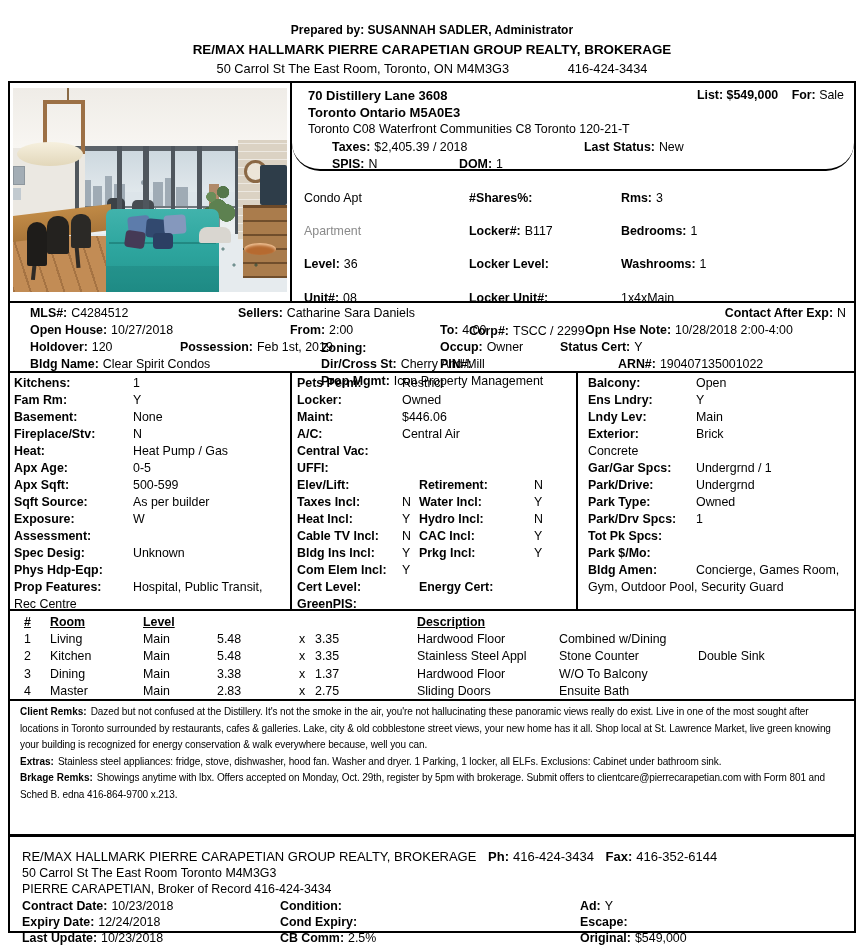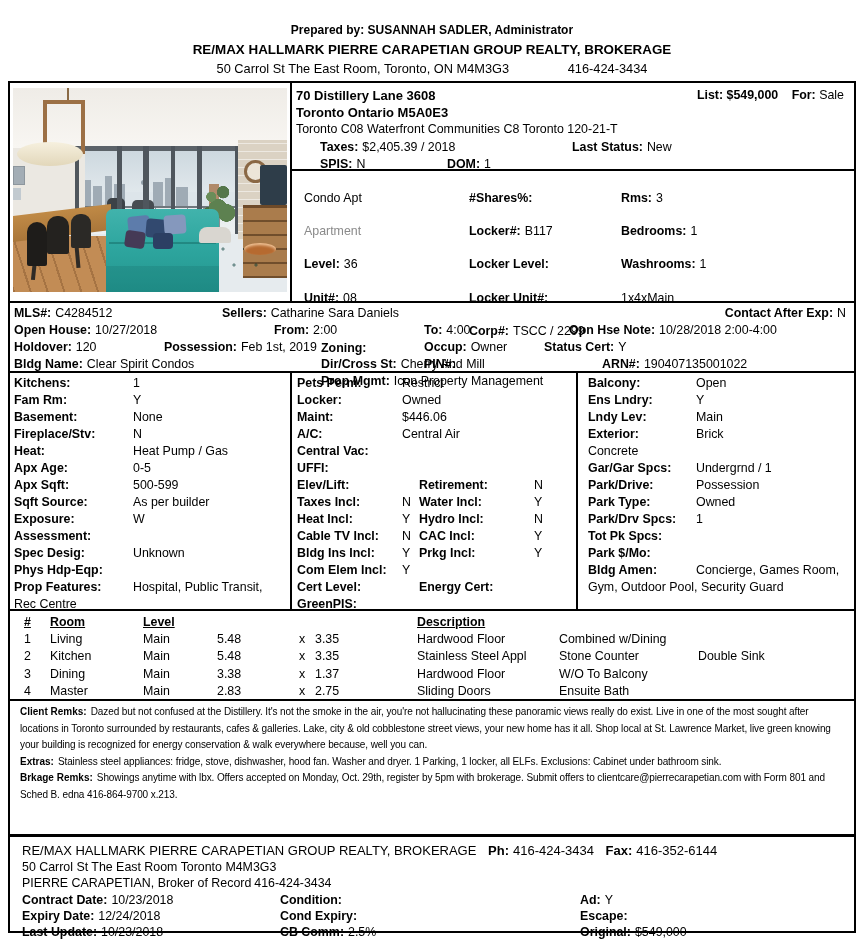--- a/index.html
+++ b/index.html
@@ -12,33 +12,33 @@
   .ph2{font-weight:bold;font-size:13.4px;}
   .ph3{font-size:12.8px;}
   .ph3 .phone{margin-left:55px;}
   
   .doc{margin:3px 8px 0 8px;border:2px solid #000;height:852px;box-sizing:border-box;}
   .sec{box-sizing:border-box;border-top:2px solid #000;}
   
   .s1{height:218px;border-top:none;position:relative;}
   .photo{position:absolute;left:3px;top:5px;width:274px;height:204px;overflow:hidden;background:#e6ebee;}
   .rpanel{margin-left:280px;border-left:2px solid #000;height:100%;box-sizing:border-box;}
-  .addr-block{height:88px;box-sizing:border-box;border-bottom:2px solid #000;padding:4px 6px 0 4px;line-height:17.2px;}
+  .addr-block{height:88px;box-sizing:border-box;border-bottom:2px solid #000;padding:4px 6px 0 16px;line-height:17.2px;border-radius:28px;}
   .addr-r1{display:flex;}
   .addr-title{font-weight:bold;font-size:13px;}
   .addr-right{margin-left:auto;padding-right:4px;}
   .addr-right .sp{margin-left:10px;}
   .addr-r4{display:grid;grid-template-columns:252px 1fr;}
   .addr-r5{display:grid;grid-template-columns:127px 1fr;}
   .condo-block{padding:2px 6px 0 12px;line-height:16.2px;}
   .condo-row{display:grid;grid-template-columns:165px 152px 1fr;margin-top:17px;}
   .zoning-block{padding:1px 6px 0 5px;line-height:16.4px;}
   .kv .b{margin-right:4px;margin-left:24px;}
   
-  .s2{height:70px;padding:2px 6px 0 4px;line-height:17px;}
+  .s2{height:70px;padding:2px 6px 0 20px;line-height:17px;}
   .mls-row{display:grid;}
   .mls-r1{grid-template-columns:208px 1fr auto;}
   .mls-r2{grid-template-columns:260px 150px 145px 1fr;}
   .mls-r3{grid-template-columns:150px 260px 120px 1fr;}
   .mls-r4{grid-template-columns:410px 178px 1fr;}
   .cell{white-space:nowrap;}
   .cell .b{margin-right:4px;}
   .cell.right{text-align:right;padding-right:2px;}
   
   .s3{height:238px;display:flex;}
@@ -54,21 +54,21 @@
   .drow.cont{display:block;}
   
   .s4{height:90px;padding:3px 0 0 8px;line-height:17.2px;}
   .room-row{display:grid;grid-template-columns:26px 93px 74px 82px 16px 102px 142px 139px 1fr;}
   .room-row>span{padding-left:6px;white-space:nowrap;}
   .rhead span{font-weight:bold;text-decoration:underline;}
   
   .s5{height:135px;padding:3px 8px 0 10px;line-height:16.5px;font-size:10px;letter-spacing:-0.1px;}
   .remark .b{margin-right:4px;letter-spacing:0;}
   
-  .s6{height:101px;border-top:3px solid #000;padding:6px 6px 0 12px;line-height:16.2px;}
+  .s6{height:101px;border-top:3px solid #000;padding:12px 6px 0 12px;line-height:16.2px;}
   .f1{font-size:13px;}
   .f1 .b{margin-left:8px;margin-right:4px;}
   .f3 .num{margin-left:3px;}
   .foot-row{display:grid;grid-template-columns:258px 300px 1fr;}
   
   .photo div{position:absolute;}
   .p-ceiling{left:0;top:0;width:274px;height:60px;background:linear-gradient(180deg,#efece7,#f8f6f2);border-bottom:1px solid #d8d4cd;}
   .p-lwall{left:0;top:60px;width:72px;height:95px;background:#ebe8e2;}
   .p-art1{left:0;top:78px;width:10px;height:17px;background:#a3adb5;border:1px solid #8d969d;}
   .p-art2{left:0;top:100px;width:8px;height:12px;background:#c2cad0;}
@@ -403,21 +403,21 @@
           <span class="b">Exterior:</span>
           <span class="v">Brick</span>
         </div>
         <div class="drow cont"><span>Concrete</span></div>
         <div class="drow">
           <span class="b">Gar/Gar Spcs:</span>
           <span class="v">Undergrnd / 1</span>
         </div>
         <div class="drow">
           <span class="b">Park/Drive:</span>
-          <span class="v">Possession</span>
+          <span class="v">Undergrnd</span>
         </div>
         <div class="drow">
           <span class="b">Park Type:</span>
           <span class="v">Owned</span>
         </div>
         <div class="drow">
           <span class="b">Park/Drv Spcs:</span>
           <span class="v">1</span>
         </div>
         <div class="drow">

